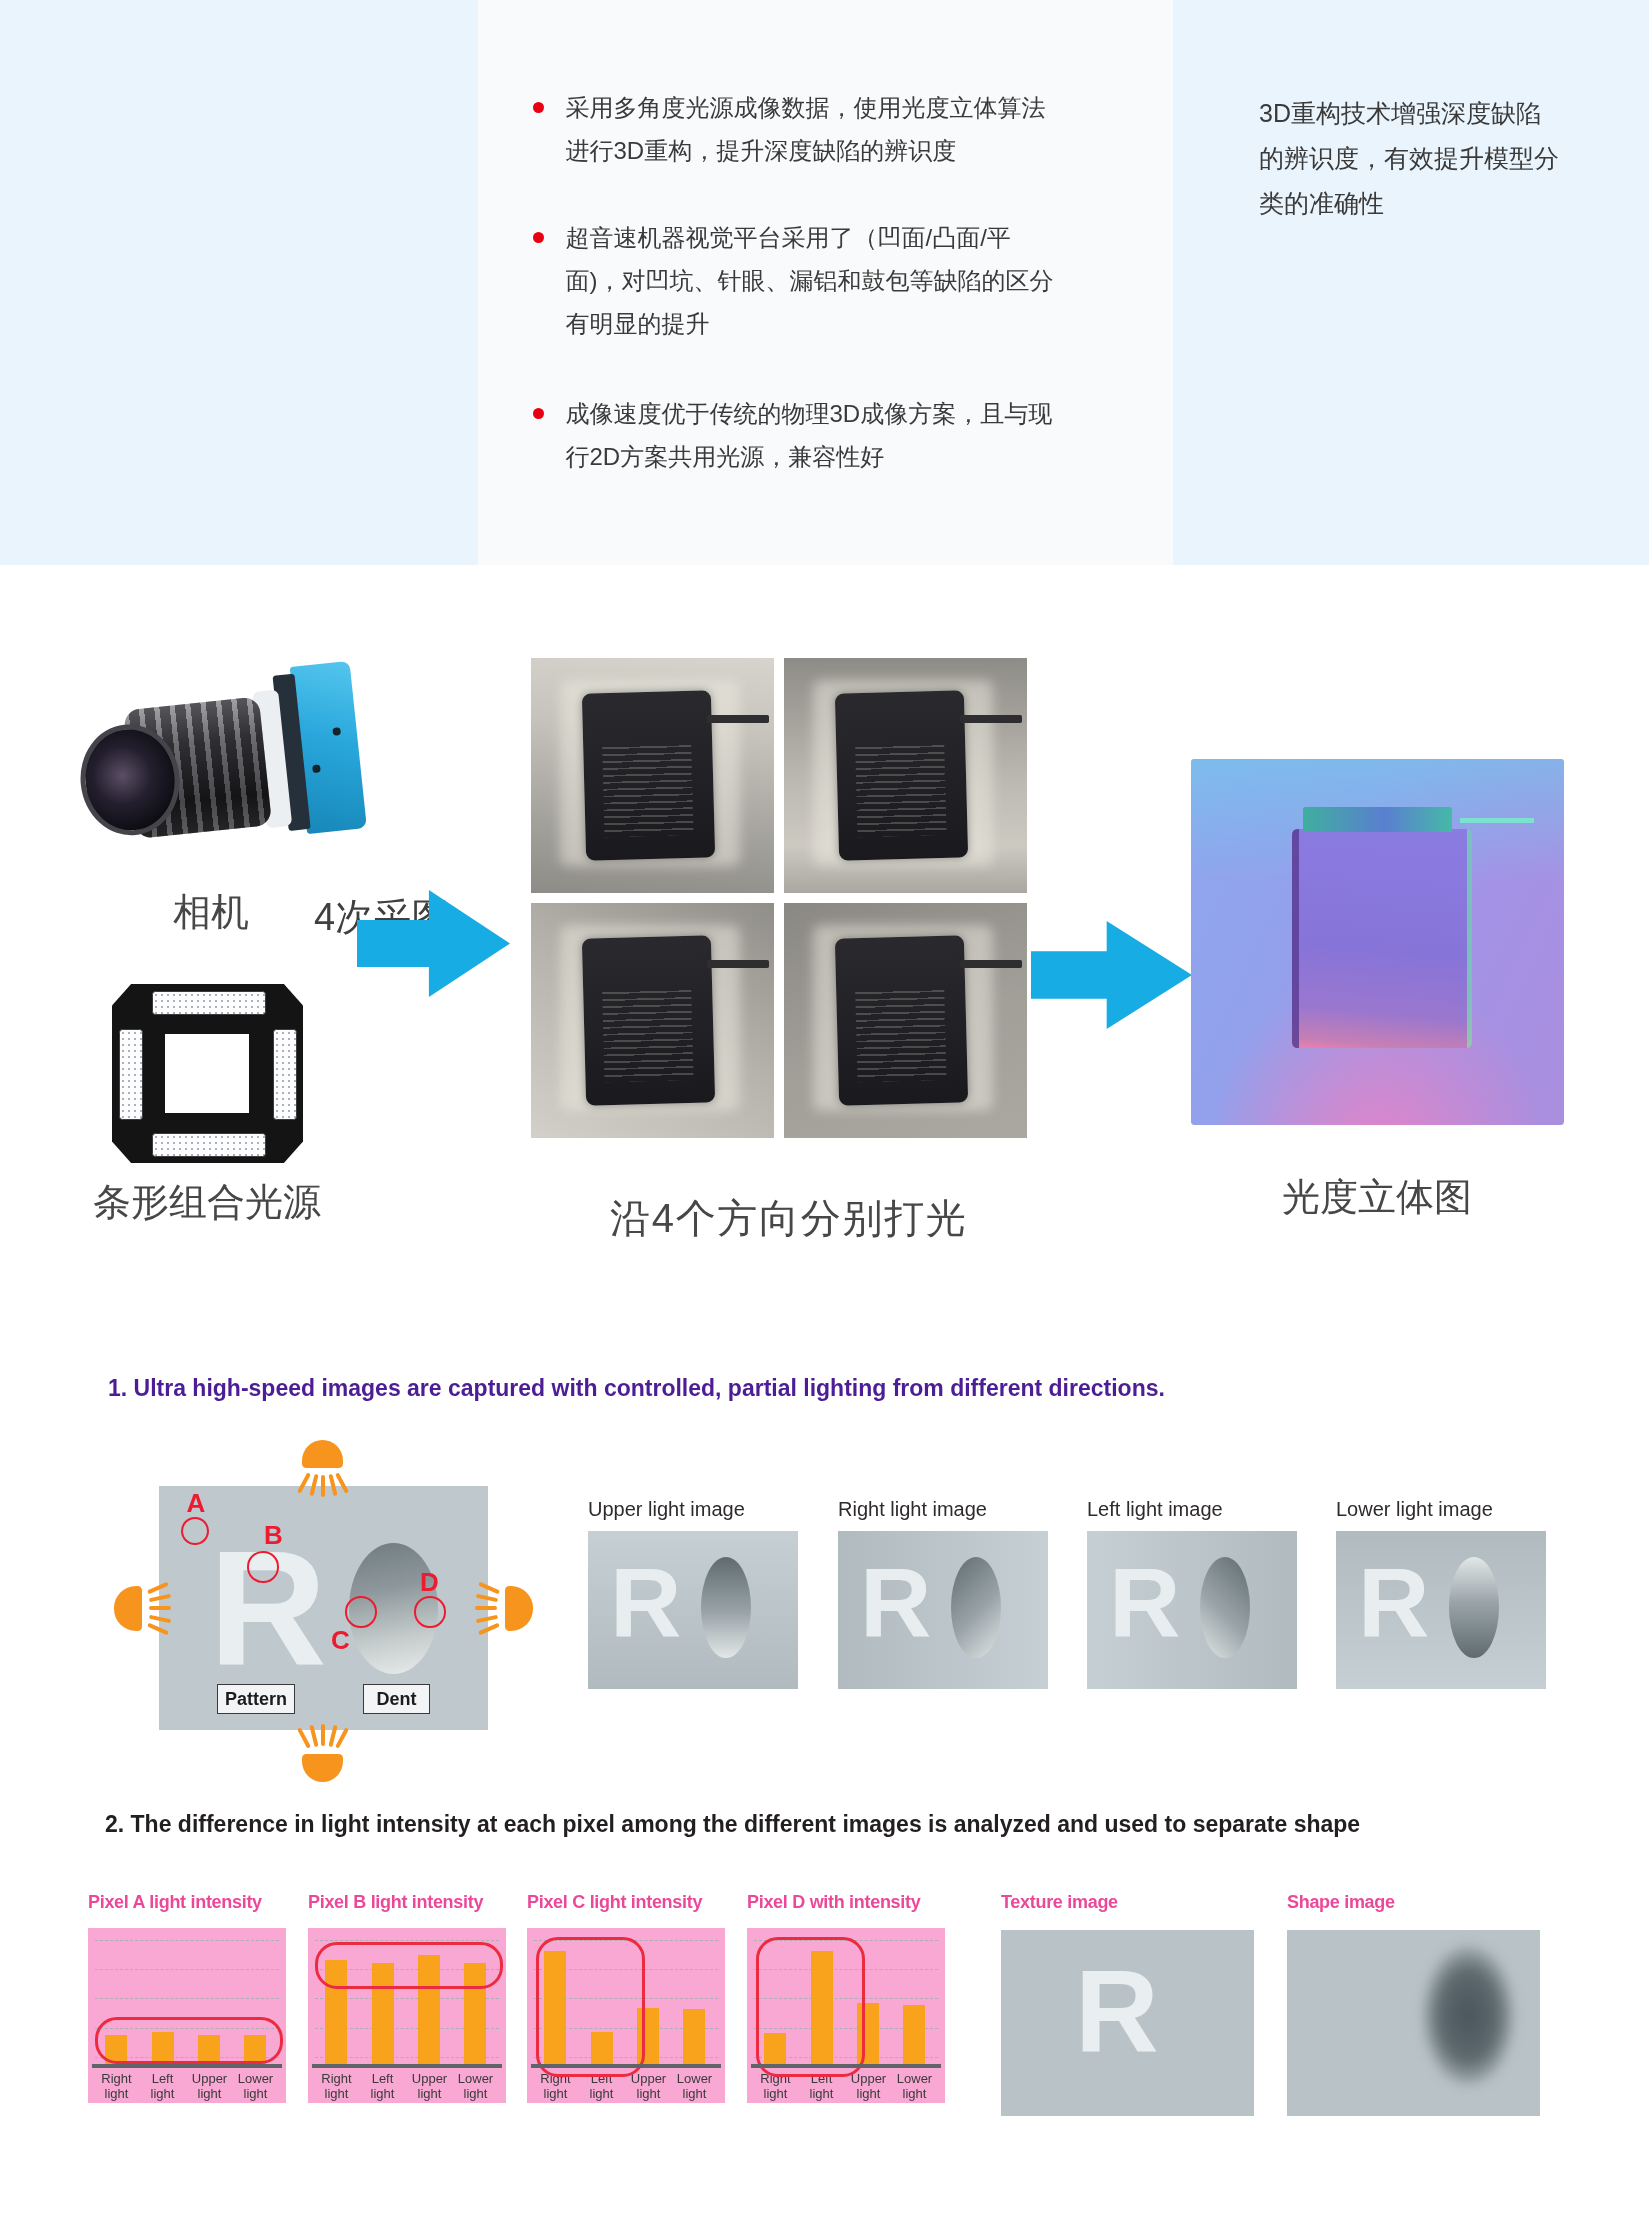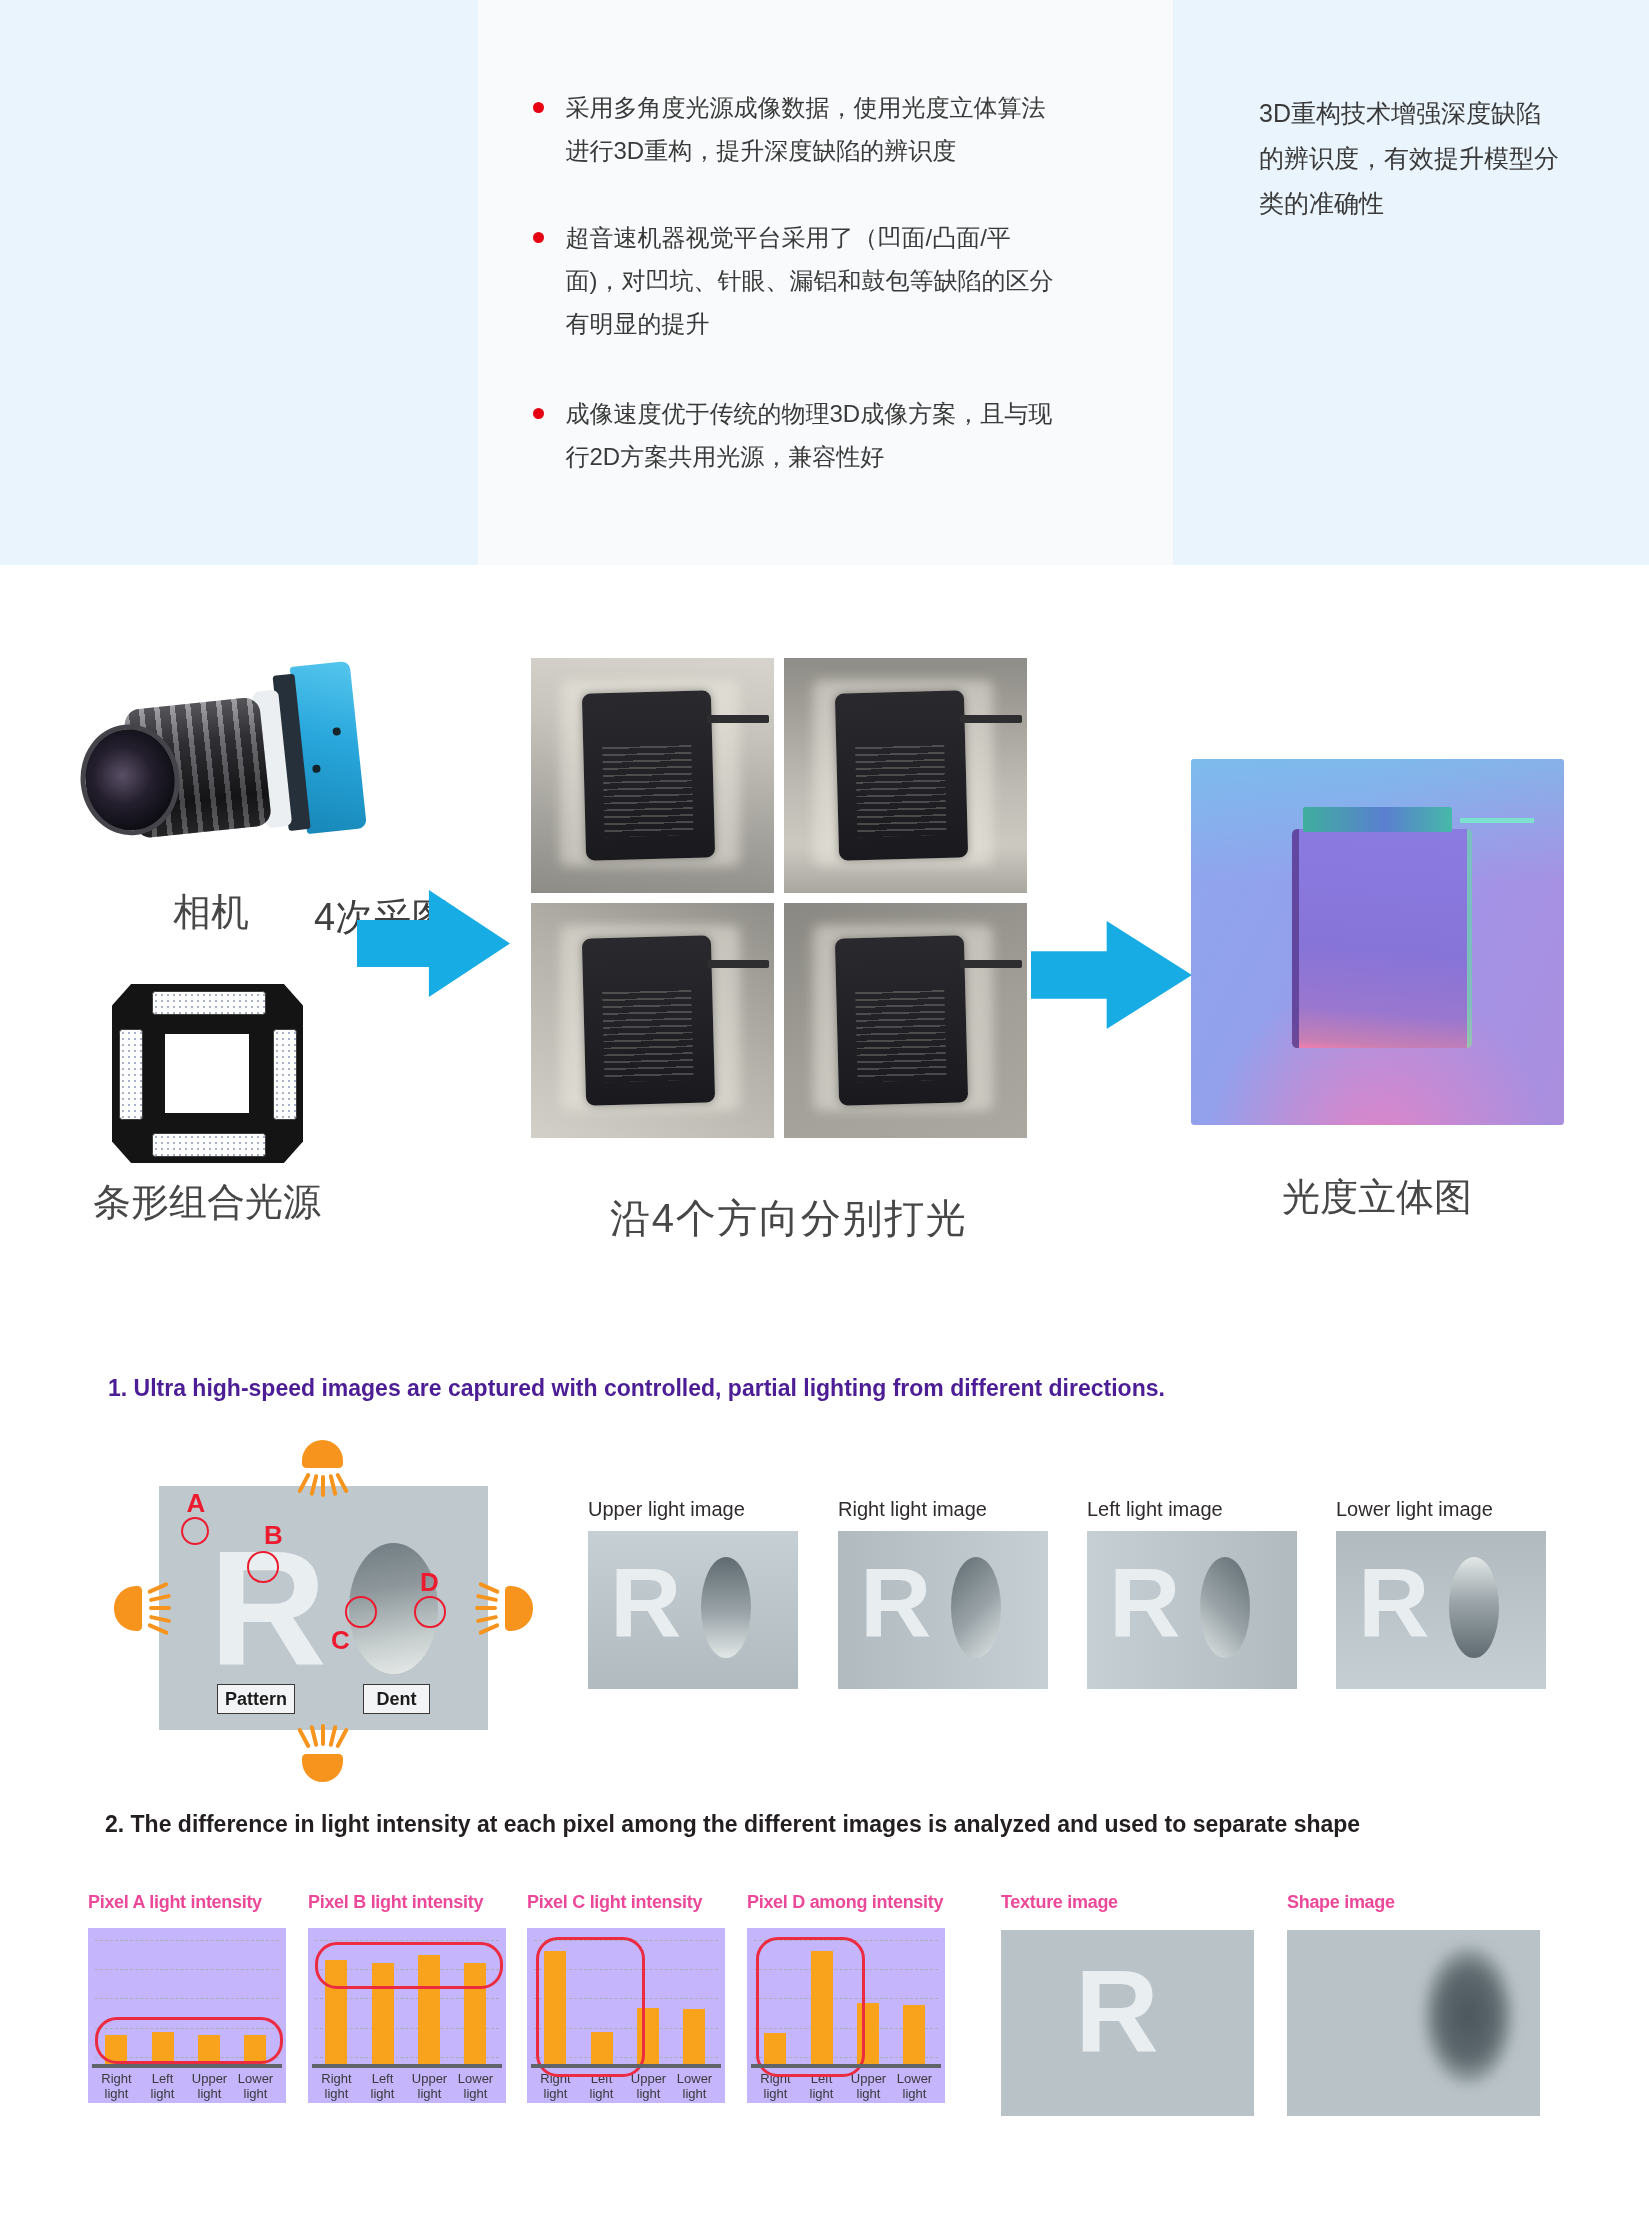--- a/index.html
+++ b/index.html
@@ -101,21 +101,21 @@
   .t-left{background:linear-gradient(90deg,#c6cfd3 0%,#b1bbbf 100%);}
   .t-lower{background:linear-gradient(0deg,#c6cfd3 0%,#b1bbbf 100%);}
   .o-upper{background:linear-gradient(180deg,#5f6b71 0%,#9aa4a8 55%,#e2e7e7 100%);}
   .o-right{background:linear-gradient(135deg,#5f6b71 0%,#9aa4a8 55%,#e2e7e7 100%);}
   .o-left{background:linear-gradient(225deg,#5f6b71 0%,#9aa4a8 55%,#e2e7e7 100%);}
   .o-lower{background:linear-gradient(0deg,#5f6b71 0%,#9aa4a8 55%,#e2e7e7 100%);}
   
   .h2a{position:absolute;left:105px;top:1811px;font-size:23px;font-weight:bold;color:#231f20;}
   .h2b{position:absolute;left:131px;top:1847px;font-size:23px;font-weight:bold;color:#231f20;}
   .ctitle{position:absolute;top:1892px;font-size:18px;font-weight:700;color:#ec4899;letter-spacing:-0.3px;}
-  .chart-panel{position:absolute;top:1928px;width:198px;height:175px;background:#c4b5fd;}
+  .chart-panel{position:absolute;top:1928px;width:198px;height:175px;background:#f9a8d4;}
   .chart-panel::after{content:"";position:absolute;left:4.3px;right:4.3px;top:136px;height:4.3px;background:#606468;}
   .gl{position:absolute;left:6.9px;right:6.9px;height:0;border-top:1.7px dashed #a9b0b3;}
   .bar{position:absolute;}
   .hl{position:absolute;border:3.4px solid #ec2b40;border-radius:22px;}
   .xl{position:absolute;top:144px;width:45px;text-align:center;font-size:13px;line-height:14.6px;color:#3a3a3a;}
   .imgtile{position:absolute;top:1930px;width:253px;height:186px;background:#b9c3c7;}
   .itr{position:absolute;left:74px;top:24px;font-size:116px;line-height:1;font-weight:bold;color:#e9eef1;}
   .shape-oval{position:absolute;left:136px;top:15.5px;width:91px;height:139px;border-radius:50%;filter:blur(6px);
      background:radial-gradient(ellipse at center,#49555b 0%,#5d696e 45%,rgba(185,195,198,0) 78%);}
 </style>
@@ -283,21 +283,21 @@
   <div class="ltile t-lower" style="left:1336px">
     <div class="tr">R</div>
     <div class="oval o-lower"></div>
   </div>
 
   <div class="h2a">2. The difference in light intensity at each pixel among the different images is analyzed and  used to separate shape</div>
 
   <div class="ctitle" style="left:88px">Pixel A light intensity</div>
   <div class="ctitle" style="left:308px">Pixel B light intensity</div>
   <div class="ctitle" style="left:527px">Pixel C light intensity</div>
-  <div class="ctitle" style="left:747px">Pixel D among intensity</div>
+  <div class="ctitle" style="left:747px">Pixel D with intensity</div>
 
   <div class="chart-panel" style="left:88px">
       <div class="gl" style="top: 12px;"></div>
       <div class="gl" style="top: 41px;"></div>
       <div class="gl" style="top: 70px;"></div>
       <div class="gl" style="top: 100px;"></div>
       <div class="gl" style="top: 129px;"></div>
       <div class="bar" style="left: 17px; width: 22px; top: 107px; height: 30px; background: rgb(249, 162, 28);"></div>
       <div class="xl" style="left: 6px;">
         <div>Right</div>

